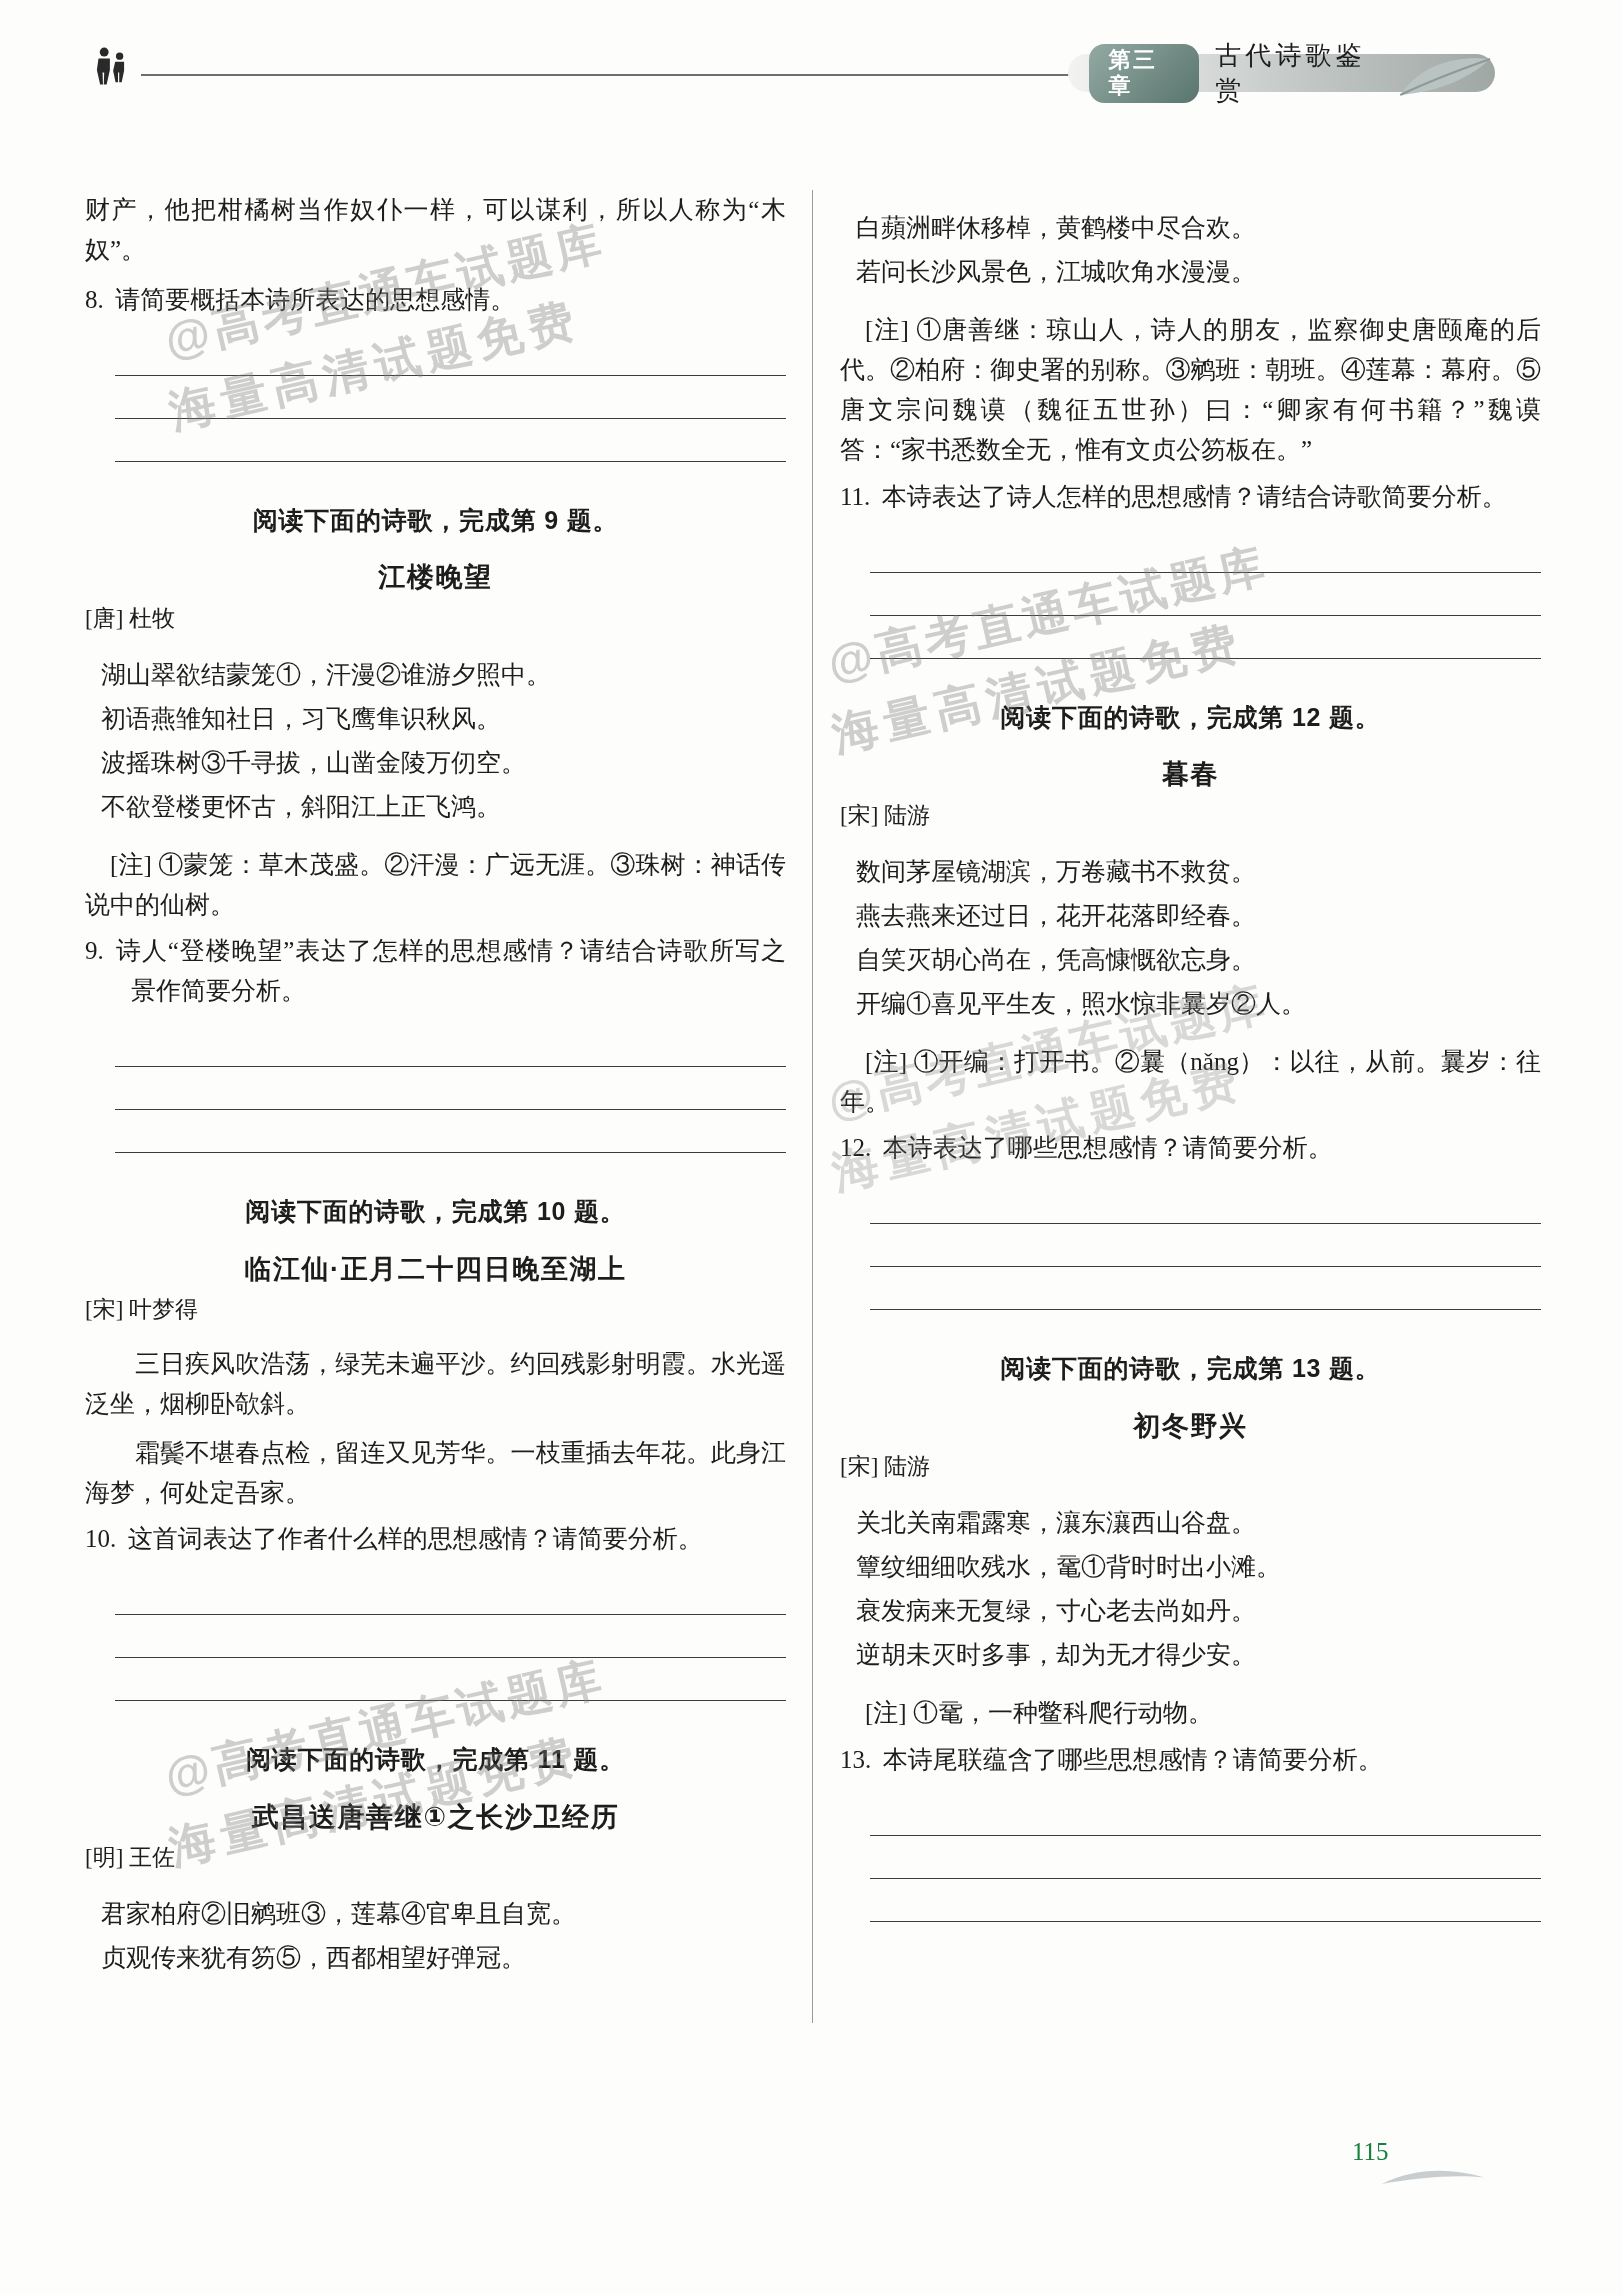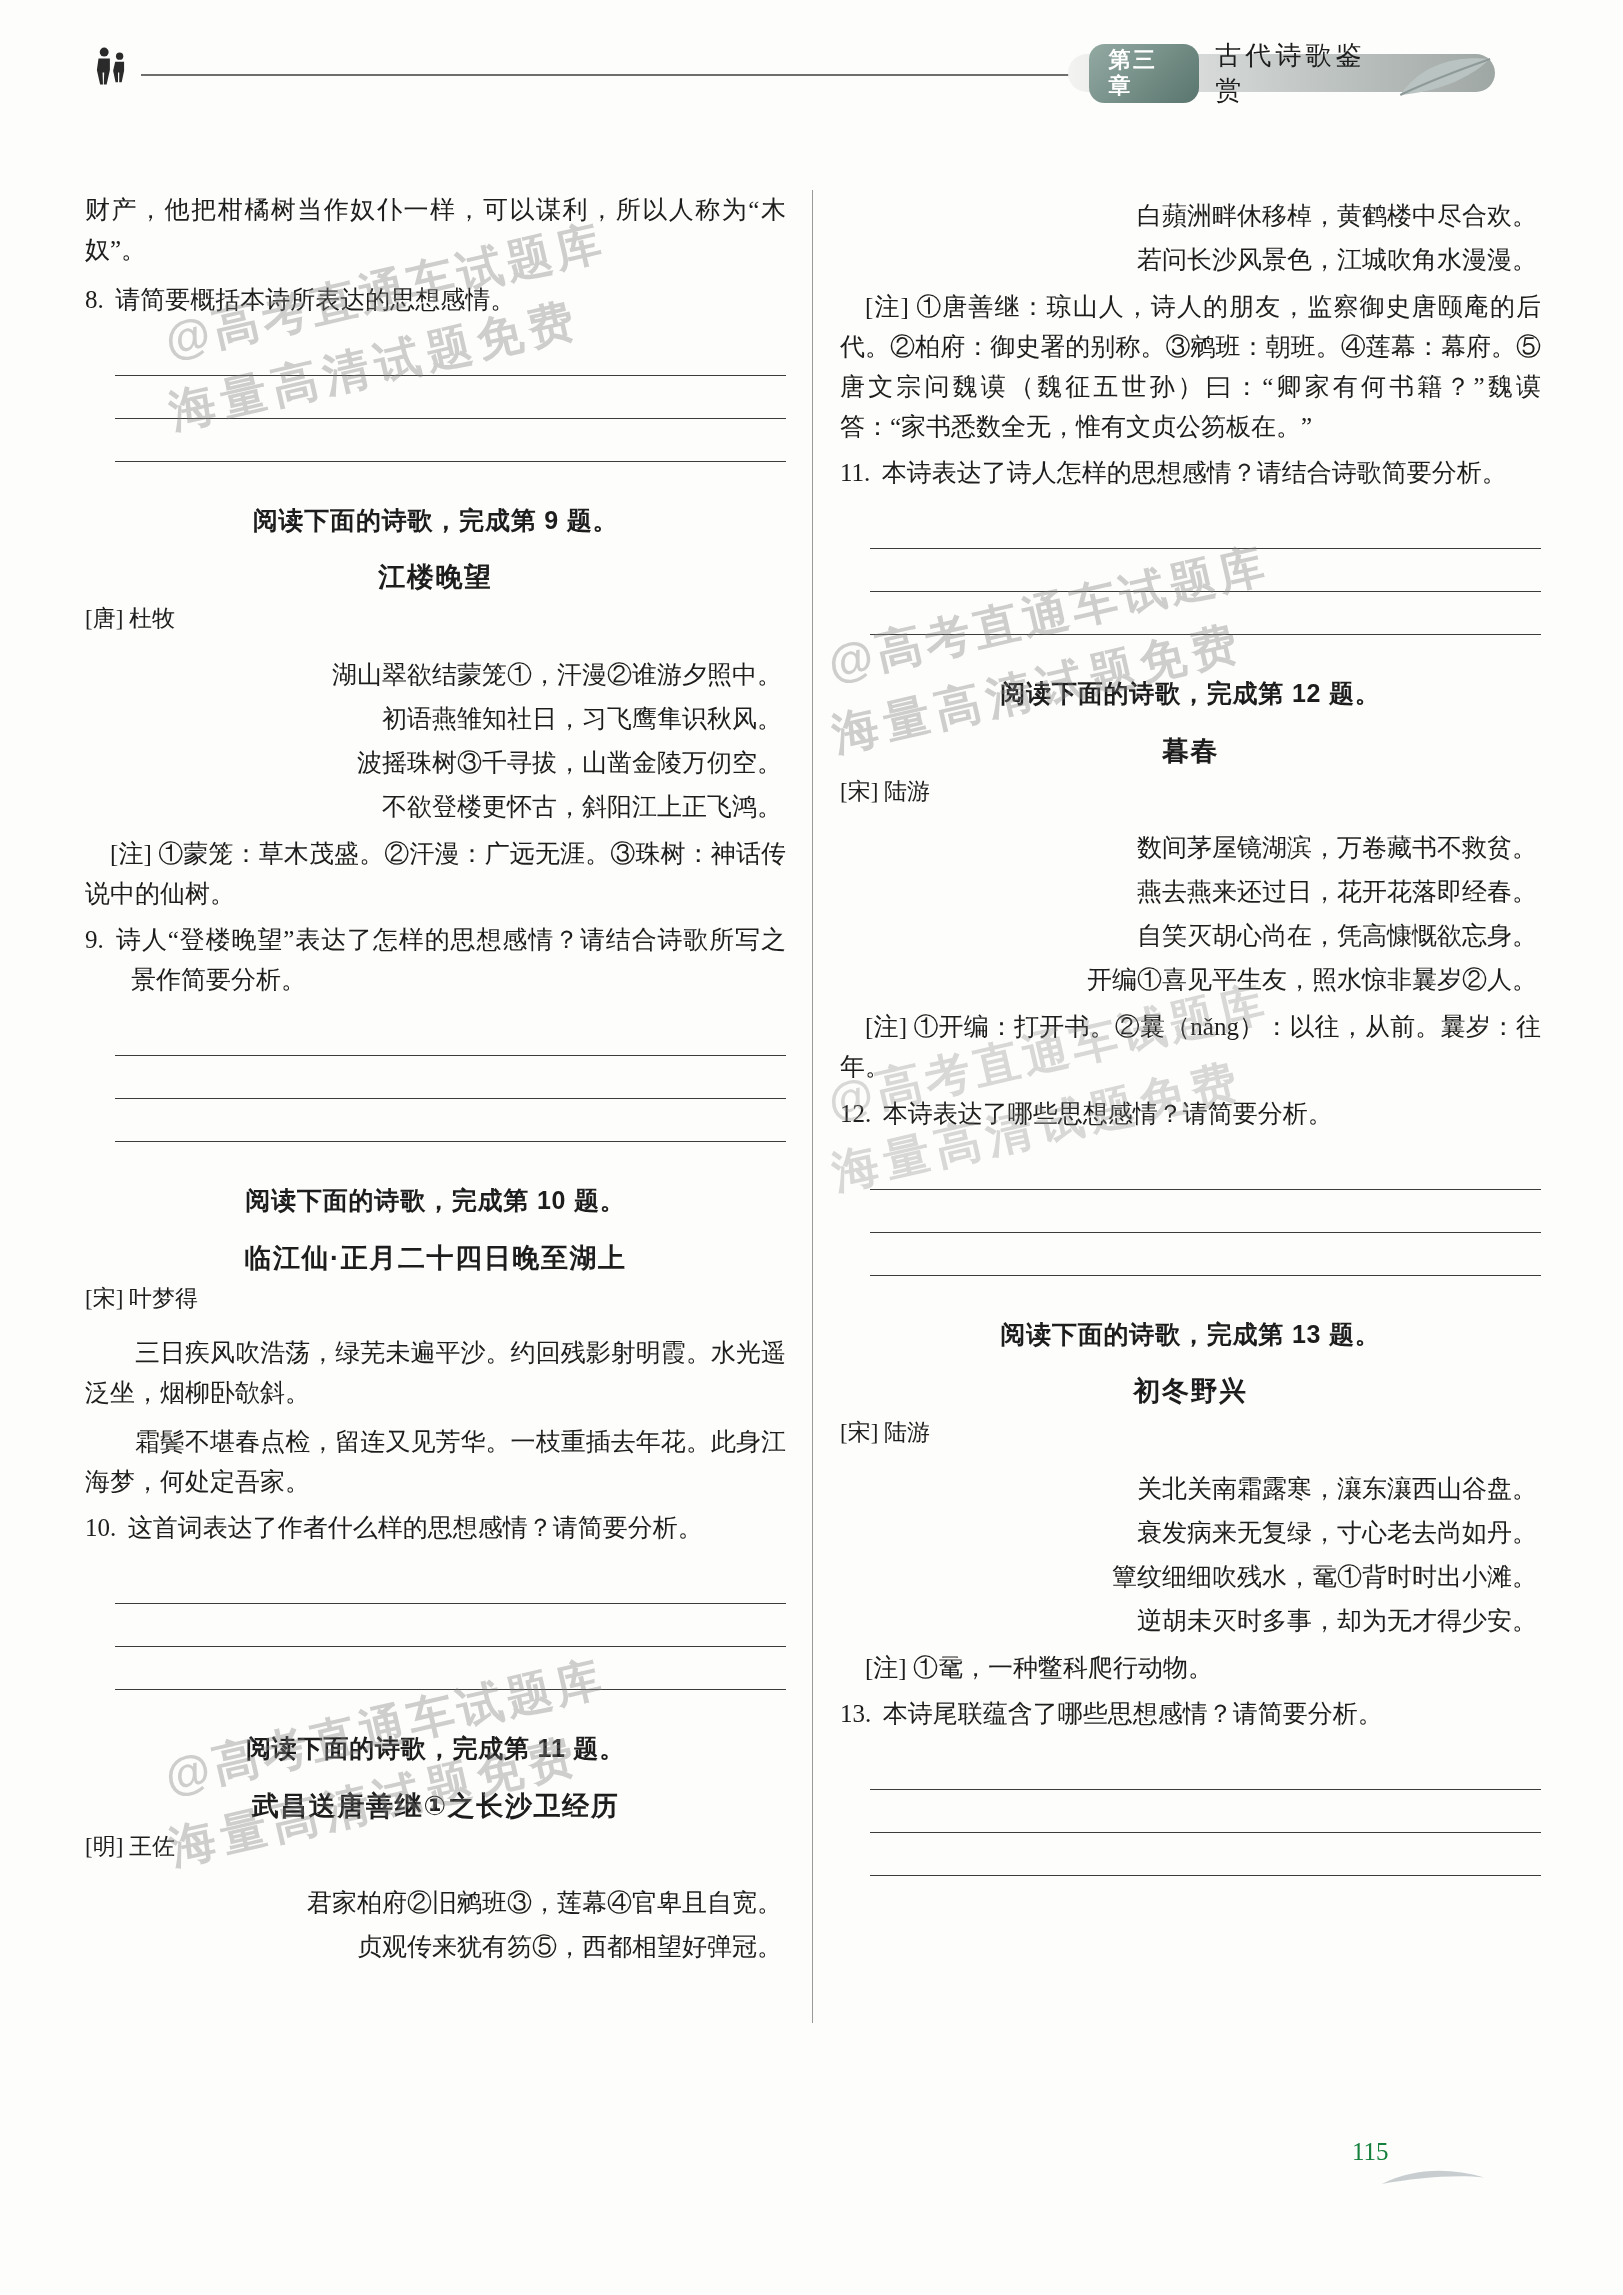--- a/index.html
+++ b/index.html
@@ -58,21 +58,21 @@
     font-weight: bold; text-align: center; font-size: 25px;
     font-family: "Liberation Sans", "DejaVu Sans", sans-serif;
     margin: 38px 0 19.6px; letter-spacing: 0.8px;
   }
   .poem-title {
     font-weight: bold; text-align: center; font-size: 27px;
     font-family: "Liberation Sans", "DejaVu Sans", sans-serif;
     margin: 0 0 6.5px; letter-spacing: 1.6px; line-height: 36px;
   }
   .poem-author { text-align: left; font-size: 23px; line-height: 33px; margin: 0 0 18px; }
-  .poem { text-align: right; margin: 4px; }
+  .poem { text-align: left; margin: 16px; }
   .poem-line { line-height: 44px; }
   .stanza { text-indent: 2em; margin: 0; }
   .stanza + .stanza { margin-top: 8.2px; }
   .note { text-indent: 1em; margin: 4.9px 0 0; }
   .question.after-note { margin-top: 6.5px; }
 
   
   .watermark {
     position: absolute; transform: rotate(-13deg);
     color: rgba(128,128,128,0.38);
@@ -216,22 +216,22 @@
       <div class="answer-line"></div>
       <div class="answer-line"></div>
       <div class="answer-line"></div>
     </div>
 
     <h3 class="prompt">阅读下面的诗歌，完成第 13 题。</h3>
     <h2 class="poem-title">初冬野兴</h2>
     <div class="poem-author">[宋] 陆游</div>
     <div class="poem">
       <div class="poem-line">关北关南霜露寒，瀼东瀼西山谷盘。</div>
+      <div class="poem-line">簟纹细细吹残水，鼋①背时时出小滩。</div>
       <div class="poem-line">衰发病来无复绿，寸心老去尚如丹。</div>
-      <div class="poem-line">簟纹细细吹残水，鼋①背时时出小滩。</div>
       <div class="poem-line">逆胡未灭时多事，却为无才得少安。</div>
     </div>
     <p class="note">[注] ①鼋，一种鳖科爬行动物。</p>
 
     <div class="question after-note">
       <span class="q-num">13.</span><span class="q-text">本诗尾联蕴含了哪些思想感情？请简要分析。</span>
     </div>
 
     <div class="answer-lines">
       <div class="answer-line"></div>

